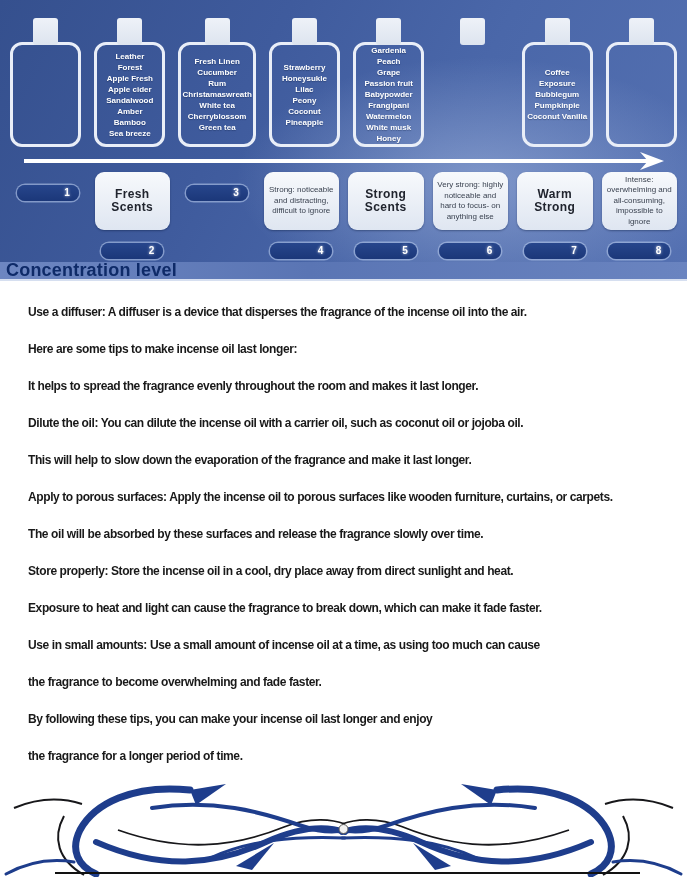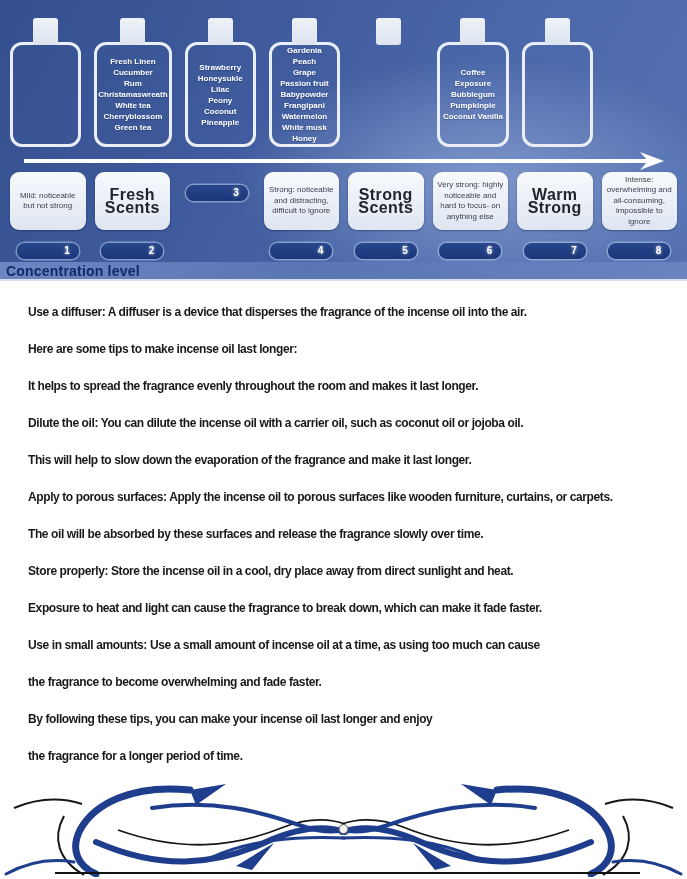--- a/index.html
+++ b/index.html
@@ -32,36 +32,36 @@
   .arrow-wrap svg{display:block;width:100%;height:100%;}
   .levels{display:grid;grid-template-columns:repeat(8,1fr);gap:9px;padding:0 10px;}
   .level-col{text-align:center;}
   .level-box{
     height:58px;box-sizing:border-box;border-radius:9px;padding:3px 4px;
     display:flex;align-items:center;justify-content:center;text-align:center;
     background:linear-gradient(180deg,#f7f9fc,#dfe6f1);
     box-shadow:0 1px 2px rgba(10,25,60,.4);
     font-size:8px;line-height:10.5px;color:#3a4250;
   }
-  .level-box.em{font-size:16px;line-height:13px;font-weight:bold;color:#20242e;letter-spacing:.4px;}
+  .level-box.em{font-size:12px;line-height:13px;font-weight:bold;color:#20242e;letter-spacing:.4px;}
   .pill{
     width:62px;height:16px;margin:13px auto 0;box-sizing:border-box;border-radius:9px;
     background:linear-gradient(180deg,#27468c,#1b3779);
     box-shadow:0 0 0 1.5px rgba(170,190,228,.65);
     color:#fff;font-size:10px;font-weight:bold;line-height:16px;
     text-align:right;padding-right:9px;
     text-shadow:0 0 3px rgba(255,255,255,.8);
   }
   .band{
     margin-top:3px;height:17px;border-bottom:2px solid #d6dff0;
     background:linear-gradient(90deg,#6d86c1,#5a75b4 45%,#6a84c0);
     padding-left:6px;
   }
   .band-label{
-    display:inline-block;color:#0e2a68;font-weight:bold;font-size:14px;line-height:17px;letter-spacing:.2px;
+    display:inline-block;color:#0e2a68;font-weight:bold;font-size:18px;line-height:17px;letter-spacing:.2px;
   }
   
   .tips{padding:24px 0 0 28px;}
   .tip-line{
     margin:0 0 23px;white-space:nowrap;overflow:hidden;
     font:bold 12px/14px "Liberation Sans",sans-serif;letter-spacing:-0.4px;color:#191919;
   }
   
   .ornament{margin-top:-6px;}
   .ornament svg{display:block;width:687px;height:97px;}
@@ -69,20 +69,33 @@
 </head>
 <body>
 
 <div class="page">
 
   <section class="banner">
     <div class="bottles" id="bottles">
         <div class="bottle-cell">
           <div class="cap"></div>
           <div class="bottle"></div>
+        </div>
+        <div class="bottle-cell">
+          <div class="cap"></div>
+          <div class="bottle">
+            <div class="scent">Leather</div>
+            <div class="scent">Forest</div>
+            <div class="scent">Apple Fresh</div>
+            <div class="scent">Apple cider</div>
+            <div class="scent">Sandalwood</div>
+            <div class="scent">Amber</div>
+            <div class="scent">Bamboo</div>
+            <div class="scent">Sea breeze</div>
+          </div>
         </div>
         <div class="bottle-cell">
           <div class="cap"></div>
           <div class="bottle">
             <div class="scent">Fresh Linen</div>
             <div class="scent">Cucumber</div>
             <div class="scent">Rum</div>
             <div class="scent">Christamaswreath</div>
             <div class="scent">White tea</div>
             <div class="scent">Cherryblossom</div>
@@ -135,21 +148,20 @@
 
     <div class="arrow-wrap">
       <svg viewBox="0 0 687 22" preserveAspectRatio="none">
         <line x1="24" y1="11" x2="648" y2="11" stroke="#ffffff" stroke-width="4"></line>
         <polygon points="640,2 664,11 640,20 648,11" fill="#ffffff"></polygon>
       </svg>
     </div>
 
     <div class="levels" id="levels">
         <div class="level-col">
-          <div class="level-box">Mild: noticeable but not strong</div>
           <div class="pill">1</div>
         </div>
         <div class="level-col">
           <div class="level-box em">Fresh Scents</div>
           <div class="pill">2</div>
         </div>
         <div class="level-col">
           <div class="pill">3</div>
         </div>
         <div class="level-col">

